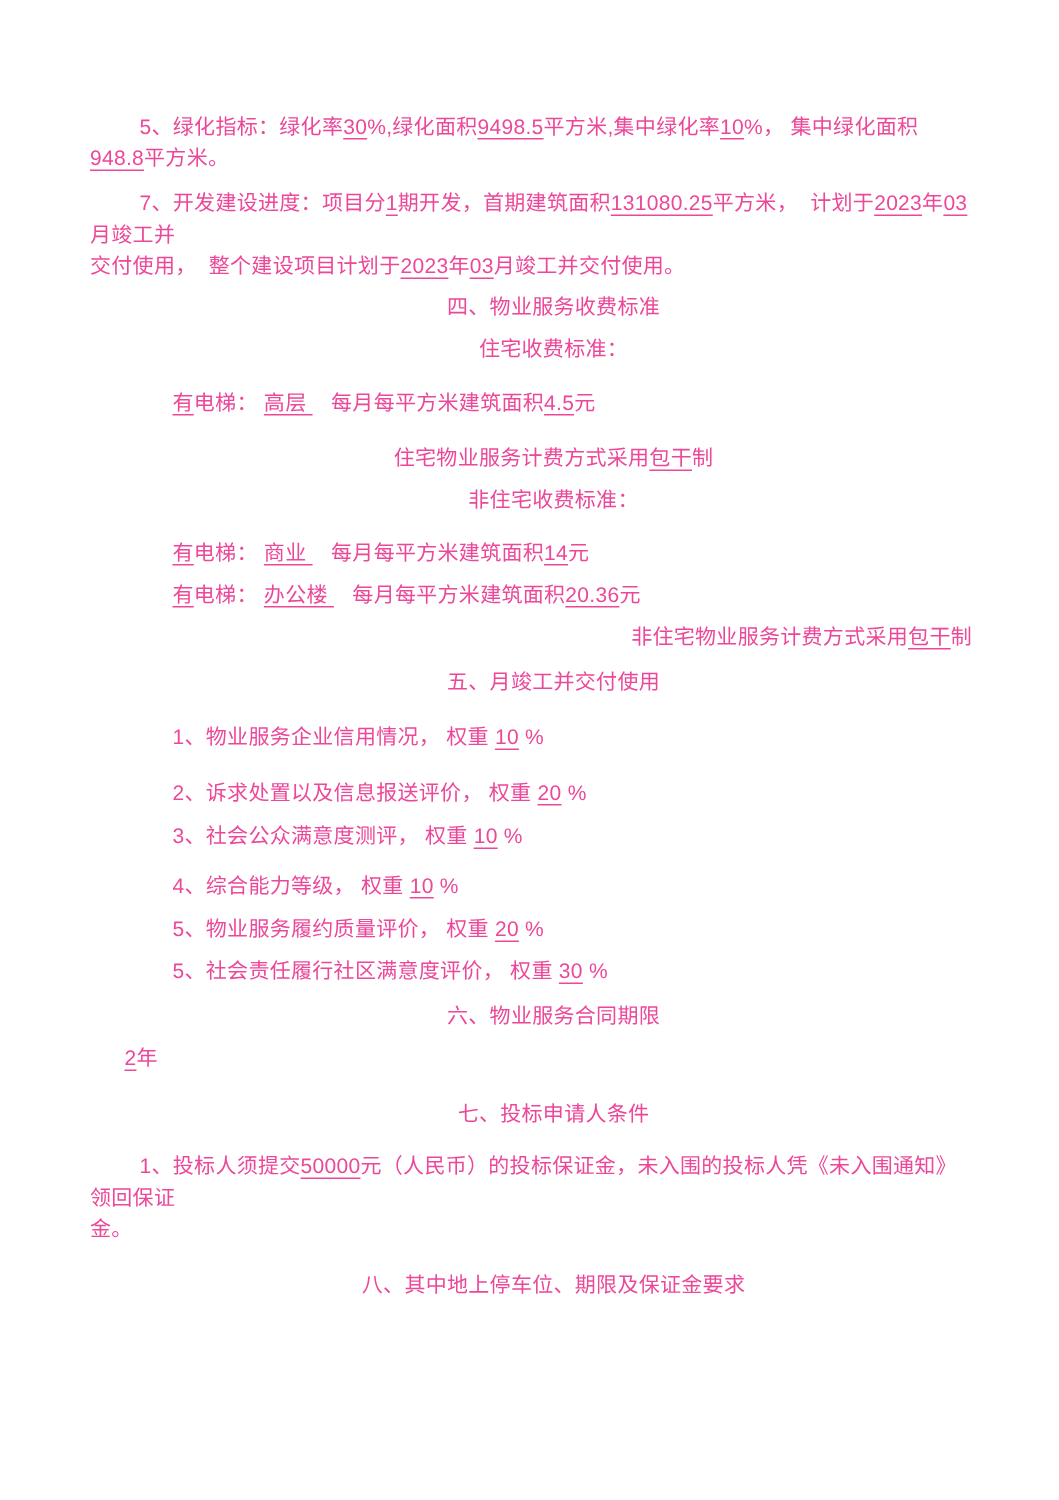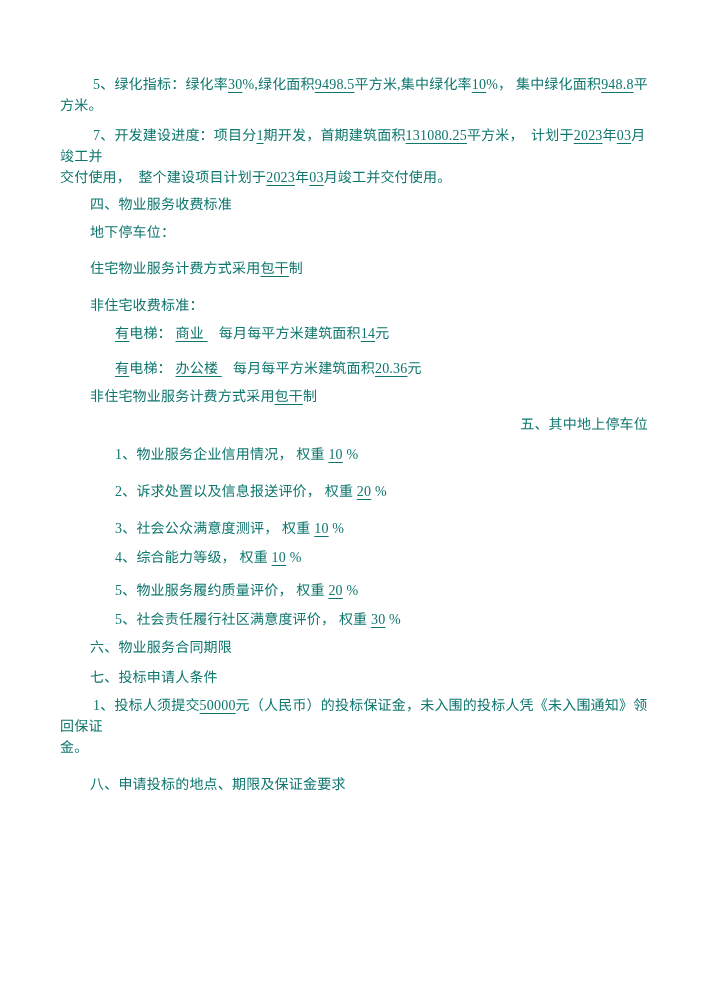--- a/index.html
+++ b/index.html
@@ -20,32 +20,32 @@
   }
   .doc {
     box-sizing: border-box;
     width: 706px;
     height: 1000px;
     padding: 74px 58px 0 60px;
     overflow: hidden;
   }
   .para {
     margin: 0;
-    font-family: Liberation Serif, serif;
+    font-family: Liberation Sans, sans-serif;
     font-size: 14px;
     line-height: 21px;
-    color: #0f766e;
+    color: #ec4899;
     white-space: pre-wrap;
     letter-spacing: 0.2px;
   }
   
   .k-body    { text-indent: 33px; }
   .k-body-sm { text-indent: 23px; }
   .k-item    { text-indent: 55px; }
-  .k-heading { text-indent: 30px; }
+  .k-heading { text-indent: 30px; text-align: center; }
   
   .u {
     text-decoration: underline;
     text-decoration-thickness: 1px;
     text-underline-offset: 3px;
   }
   
   .doc p:nth-child(2)  { margin-top: 9px; }
   .doc p:nth-child(3)  { margin-top: 6px; }
   .doc p:nth-child(4)  { margin-top: 7px; }
@@ -72,32 +72,34 @@
 </style>
 </head>
 <body>
 
 <div class="page">
   <div class="doc" id="doc">
       <p class="para k-body"><span class="run">5、绿化指标：绿化率</span><span class="run u">30</span><span class="run">%,绿化面积</span><span class="run u">9498.5</span><span class="run">平方米,集中绿化率</span><span class="run u">10</span><span class="run">%， 集中绿化面积</span><span class="run u">948.8</span><span class="run">平方米。</span></p>
       <p class="para k-body"><span class="run">7、开发建设进度：项目分</span><span class="run u">1</span><span class="run">期开发，首期建筑面积</span><span class="run u">131080.25</span><span class="run">平方米，  计划于</span><span class="run u">2023</span><span class="run">年</span><span class="run u">03</span><span class="run">月竣工并
 交付使用，  整个建设项目计划于</span><span class="run u">2023</span><span class="run">年</span><span class="run u">03</span><span class="run">月竣工并交付使用。</span></p>
       <p class="para k-heading"><span class="run">四、物业服务收费标准</span></p>
-      <p class="para k-heading"><span class="run">地下停车位：</span></p>
+      <p class="para k-heading"><span class="run">住宅收费标准：</span></p>
+      <p class="para k-item"><span class="run u">有</span><span class="run">电梯： </span><span class="run u">高层 </span><span class="run">   </span><span class="run">每月每平方米建筑面积</span><span class="run u">4.5</span><span class="run">元</span></p>
       <p class="para k-heading"><span class="run">住宅物业服务计费方式采用</span><span class="run u">包干</span><span class="run">制</span></p>
       <p class="para k-heading"><span class="run">非住宅收费标准：</span></p>
       <p class="para k-item"><span class="run u">有</span><span class="run">电梯： </span><span class="run u">商业 </span><span class="run">   </span><span class="run">每月每平方米建筑面积</span><span class="run u">14</span><span class="run">元</span></p>
       <p class="para k-item"><span class="run u">有</span><span class="run">电梯： </span><span class="run u">办公楼 </span><span class="run">   </span><span class="run">每月每平方米建筑面积</span><span class="run u">20.36</span><span class="run">元</span></p>
       <p class="para k-heading"><span class="run">非住宅物业服务计费方式采用</span><span class="run u">包干</span><span class="run">制</span></p>
-      <p class="para k-heading"><span class="run">五、其中地上停车位</span></p>
+      <p class="para k-heading"><span class="run">五、月竣工并交付使用</span></p>
       <p class="para k-item"><span class="run">1、物业服务企业信用情况， 权重 </span><span class="run u">10</span><span class="run"> %</span></p>
       <p class="para k-item"><span class="run">2、诉求处置以及信息报送评价， 权重 </span><span class="run u">20</span><span class="run"> %</span></p>
       <p class="para k-item"><span class="run">3、社会公众满意度测评， 权重 </span><span class="run u">10</span><span class="run"> %</span></p>
       <p class="para k-item"><span class="run">4、综合能力等级， 权重 </span><span class="run u">10</span><span class="run"> %</span></p>
       <p class="para k-item"><span class="run">5、物业服务履约质量评价， 权重 </span><span class="run u">20</span><span class="run"> %</span></p>
       <p class="para k-item"><span class="run">5、社会责任履行社区满意度评价， 权重 </span><span class="run u">30</span><span class="run"> %</span></p>
       <p class="para k-heading"><span class="run">六、物业服务合同期限</span></p>
+      <p class="para k-body-sm"><span class="run u">2</span><span class="run">年</span></p>
       <p class="para k-heading"><span class="run">七、投标申请人条件</span></p>
       <p class="para k-body"><span class="run">1、投标人须提交</span><span class="run u">50000</span><span class="run">元（人民币）的投标保证金，未入围的投标人凭《未入围通知》领回保证
 金。</span></p>
-      <p class="para k-heading"><span class="run">八、申请投标的地点、期限及保证金要求</span></p>
+      <p class="para k-heading"><span class="run">八、其中地上停车位、期限及保证金要求</span></p>
     </div>
 </div>
 
 </body></html>

